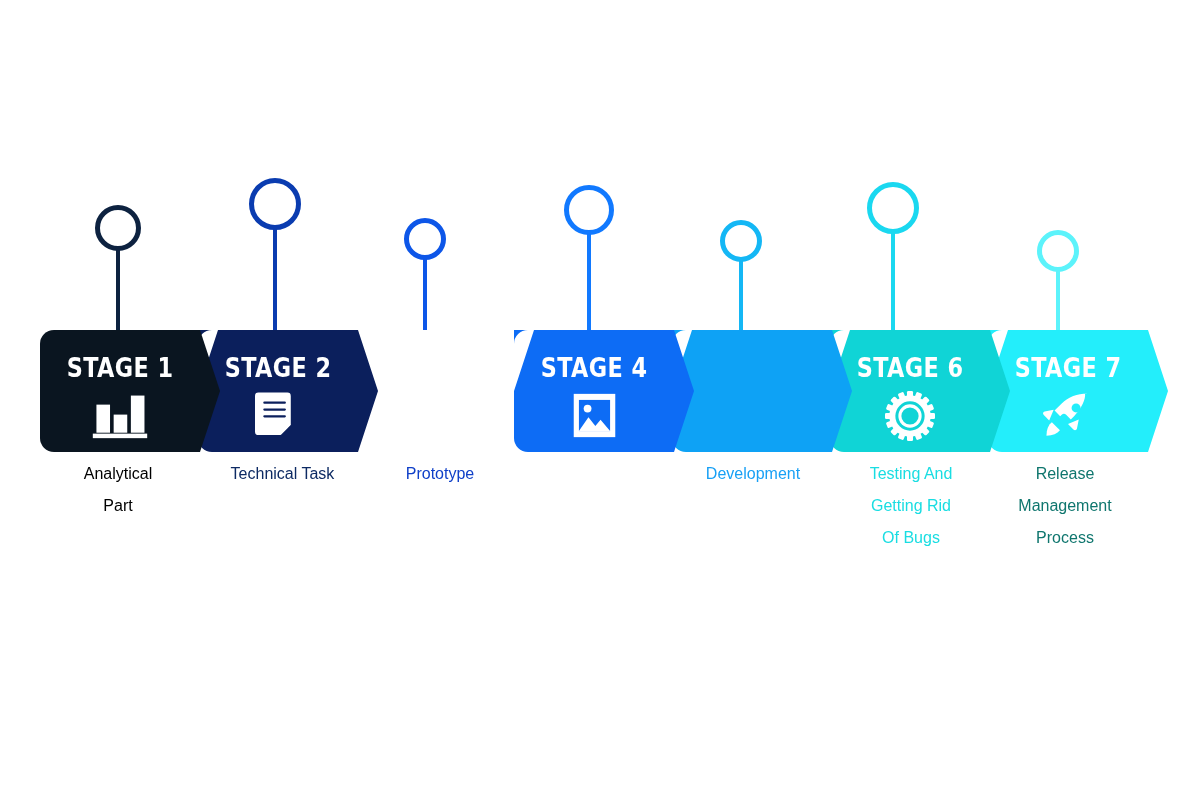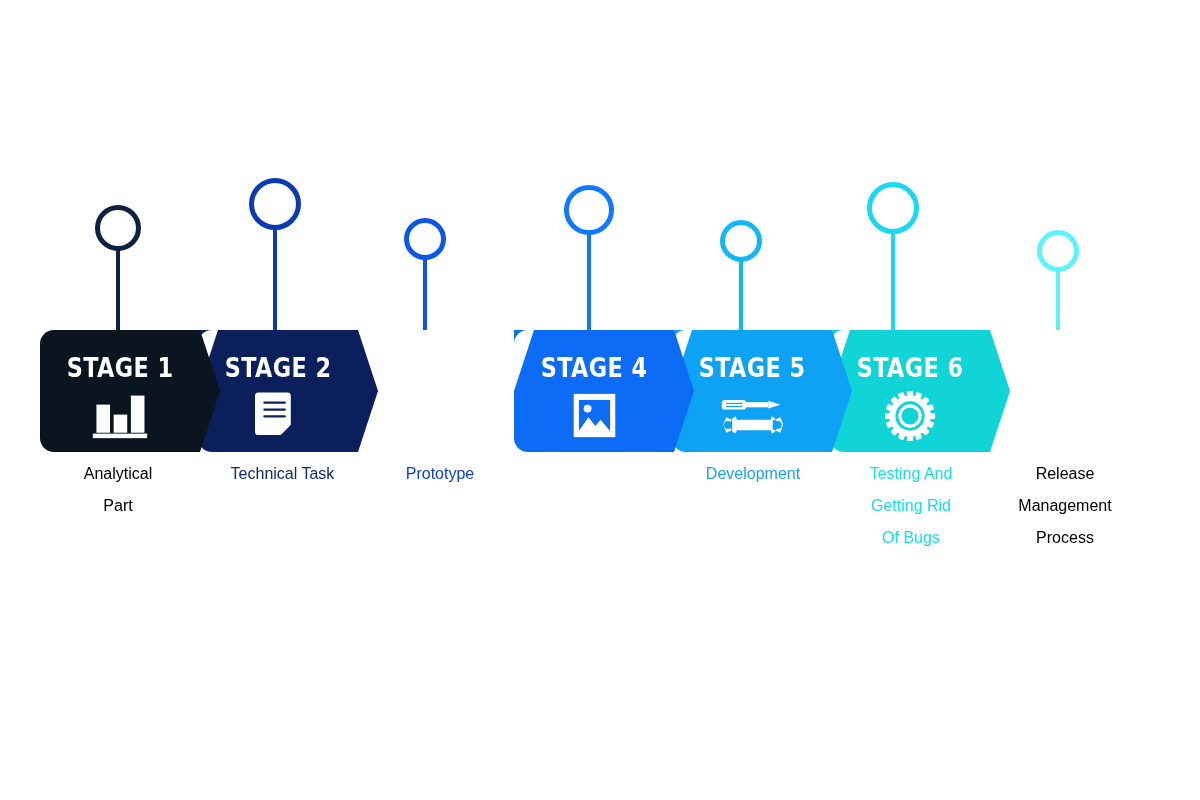--- a/index.html
+++ b/index.html
@@ -209,43 +209,20 @@
       <circle cx="18" cy="19" r="4.5" fill="#fff"></circle>
       <path d="M8 45 l11 -16 l8 10 l6 -7 l11 13 z" fill="#fff"></path>
     </svg>
           </div>
         </div>
       </div>
       <div class="stage-bar" style="left: 672px; width: 180px; z-index: 6;">
         <svg class="bar-shape" viewBox="0 0 180 122" preserveAspectRatio="none">
           <path d="M 14 0 H 160 l 20 61 l -20 61 H 14 A 14 14 0 0 1 0 108 V 61 l 20 -61 l -20 -61 V 14 A 14 14 0 0 1 14 0 Z" fill="#0ea2f5"></path>
         </svg>
-        <div class="bar-content" style="width: 160px;">
-          <div class="stage-title">STAGE 5</div>
-          <div class="stage-icon">
-            <svg viewBox="0 0 72 50" width="64" height="45" aria-hidden="true">
-      <g fill="#fff">
-        <path d="M4 7 h22 a3 3 0 0 1 3 3 v5 a3 3 0 0 1 -3 3 h-22 a3 3 0 0 1 -3 -3 v-5 a3 3 0 0 1 3 -3 z"></path>
-        <path d="M29 9.5 h26 v6 h-26 z"></path>
-        <path d="M55 8 l14 4.5 l-14 4.5 z"></path>
-      </g>
-      <g stroke="#0ea2f5" stroke-width="1.4">
-        <line x1="6" y1="11" x2="25" y2="11"></line>
-        <line x1="6" y1="14.5" x2="25" y2="14.5"></line>
-      </g>
-      <path d="M17 26 a11 11 0 0 0 0 20 l2 -6 a5.5 5.5 0 0 1 0 -8 z
-               M6 27 l9 4 l0 10 l-9 4 l-3 -9 l0 -1 z" fill="#fff"></path>
-      <path d="M13 30 h46 v12 h-46 z" fill="#fff"></path>
-      <path d="M59 26 a11 11 0 0 1 0 20 l-2 -6 a5.5 5.5 0 0 0 0 -8 z
-               M69 27 l-9 4 l0 10 l9 4 l3 -9 l0 -1 z" fill="#fff"></path>
-      <circle cx="8" cy="36" r="4.5" fill="#0ea2f5"></circle>
-      <circle cx="66" cy="36" r="4.5" fill="#0ea2f5"></circle>
-    </svg>
-          </div>
-        </div>
       </div>
       <div class="stage-bar" style="left: 830px; width: 180px; z-index: 5;">
         <svg class="bar-shape" viewBox="0 0 180 122" preserveAspectRatio="none">
           <path d="M 14 0 H 160 l 20 61 l -20 61 H 14 A 14 14 0 0 1 0 108 V 61 l 20 -61 l -20 -61 V 14 A 14 14 0 0 1 14 0 Z" fill="#10d4d6"></path>
         </svg>
         <div class="bar-content" style="width: 160px;">
           <div class="stage-title">STAGE 6</div>
           <div class="stage-icon">
             <svg viewBox="0 0 58 58" width="50" height="50" aria-hidden="true">
       <g fill="#fff">
@@ -269,29 +246,49 @@
           <rect x="48" y="25.5" width="10" height="7" rx="1.5" transform="rotate(67.5 29 29)"></rect>
         </g>
       </g>
       <circle cx="29" cy="29" r="17" fill="#10d4d6"></circle>
       <circle cx="29" cy="29" r="13.5" fill="#fff"></circle>
       <circle cx="29" cy="29" r="10" fill="#10d4d6"></circle>
     </svg>
           </div>
         </div>
       </div>
+      <div class="stage-bar" style="left: 988px; width: 180px; z-index: 4;">
+        <svg class="bar-shape" viewBox="0 0 180 122" preserveAspectRatio="none">
+          <path d="M 14 0 H 160 l 20 61 l -20 61 H 14 A 14 14 0 0 1 0 108 V 61 l 20 -61 l -20 -61 V 14 A 14 14 0 0 1 14 0 Z" fill="#23eefb"></path>
+        </svg>
+        <div class="bar-content" style="width: 160px;">
+          <div class="stage-title">STAGE 7</div>
+          <div class="stage-icon">
+            <svg viewBox="0 0 58 58" width="52" height="52" aria-hidden="true">
+      <g fill="#fff">
+        <path d="M54 4 c-12 -1 -24 3 -32 11 l-8 8 l14 14 l8 -8 c8 -8 13 -19 12 -25 z"></path>
+        <circle cx="38" cy="20" r="5" fill="#23eefb"></circle>
+        <rect x="20" y="27" width="11" height="14" rx="3.5" transform="rotate(-45 25.5 34)" fill="#23eefb"></rect>
+        <path d="M13 22 l-10 2 c-2 0.5 -2.5 2.5 -1 4 l6 6 z"></path>
+        <path d="M29 38 l6 6 c1.5 1.5 3.5 1 4 -1 l2 -10 z"></path>
+        <path d="M11 36 c-4 3 -6 8 -6 15 c7 0 12 -2 15 -6 z"></path>
+      </g>
+    </svg>
+          </div>
+        </div>
+      </div>
     </div>
 
   <div class="captions-layer">
       <div class="stage-caption" style="left: 38px; width: 160px; color: rgb(0, 0, 0);">Analytical
 Part</div>
       <div class="stage-caption" style="left: 180px; width: 205px; color: rgb(13, 42, 99);">Technical Task</div>
       <div class="stage-caption" style="left: 356px; width: 168px; color: rgb(16, 64, 200);">Prototype</div>
       <div class="stage-caption" style="left: 663px; width: 180px; color: rgb(24, 160, 245);">Development</div>
       <div class="stage-caption" style="left: 828px; width: 166px; color: rgb(25, 221, 226);">Testing And
 Getting Rid
 Of Bugs</div>
-      <div class="stage-caption" style="left: 975px; width: 180px; color: #000000;">Release
+      <div class="stage-caption" style="left: 975px; width: 180px; color: #0f766e;">Release
 Management
 Process</div>
     </div>
 
 </div>
 
 </body></html>

